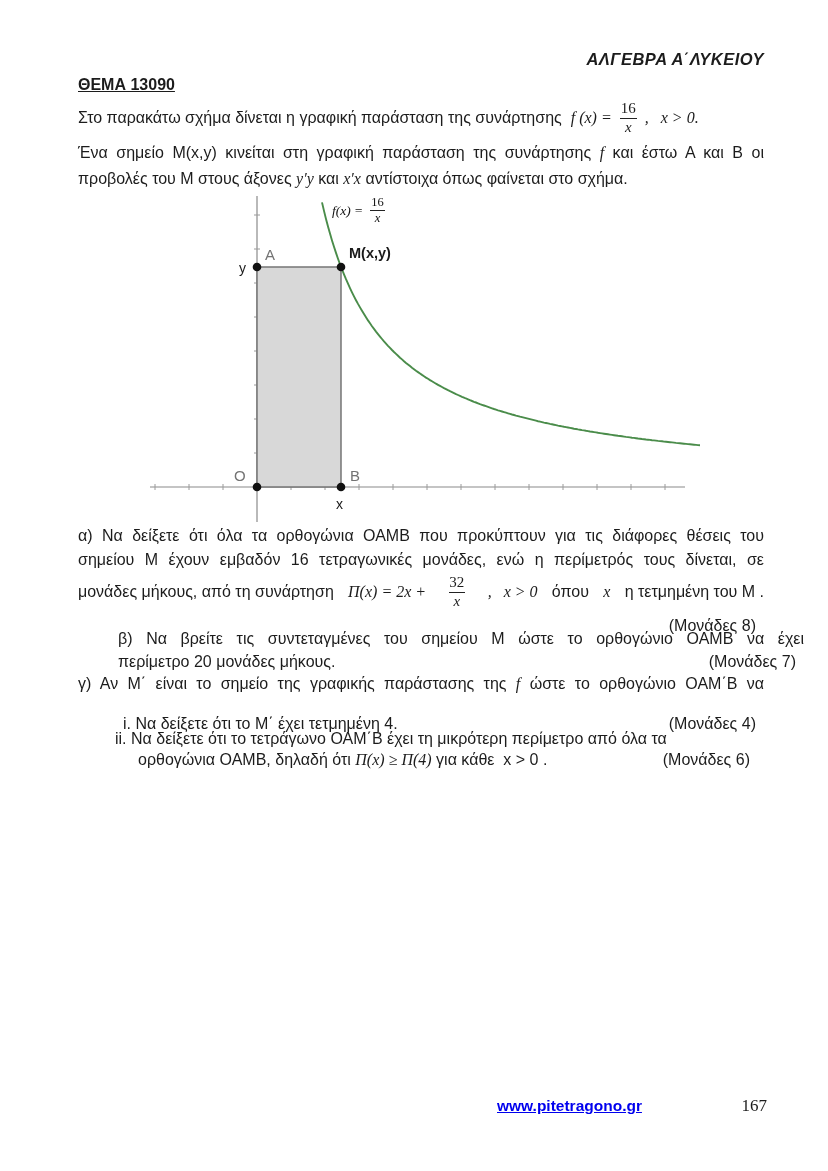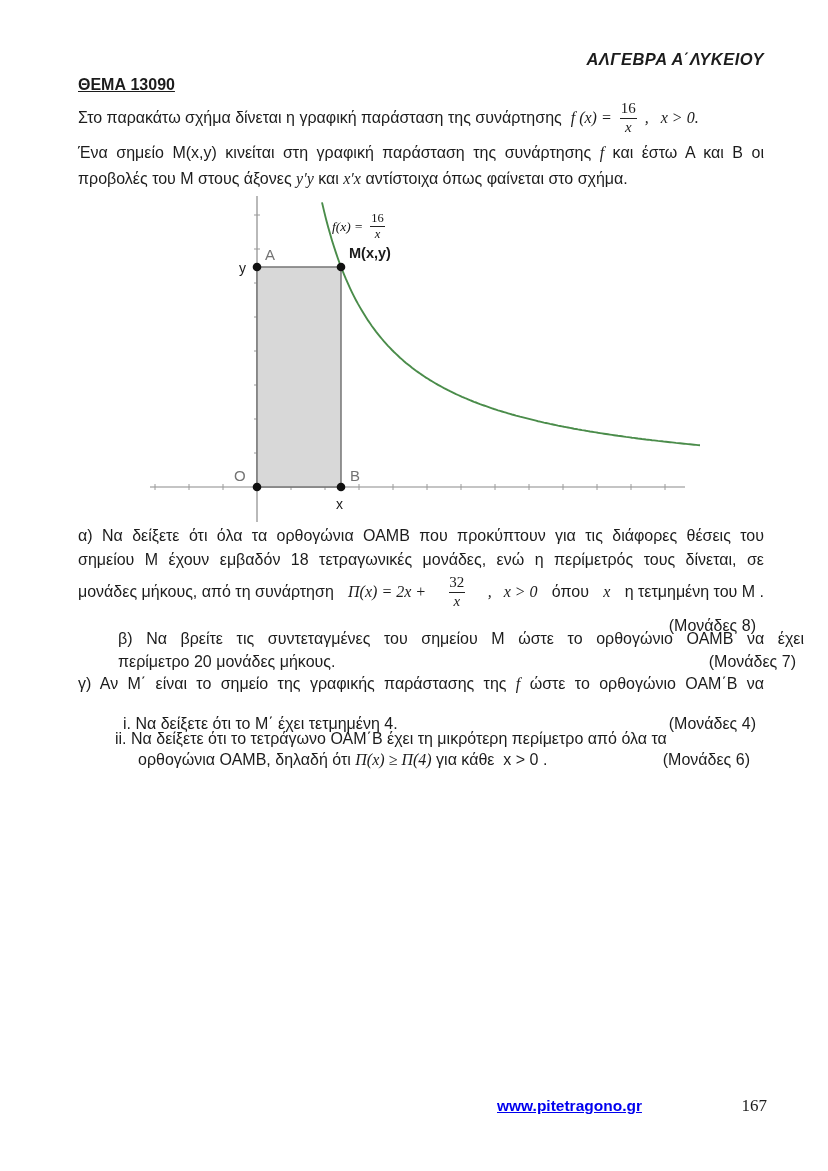--- a/index.html
+++ b/index.html
@@ -16,21 +16,21 @@
   .frac { display:inline-flex; flex-direction:column; align-items:center;
           font-family:"Liberation Serif", serif; font-size:15px; line-height:1.05;
           vertical-align:middle; margin:0 4px; }
   .frac .num { font-style:normal; padding:0 5px 1px; }
   .frac .den { font-style:italic; border-top:1.3px solid #222; padding:1px 5px 0; }
   .row-flex { display:flex; align-items:center; }
   .row-between { display:flex; justify-content:space-between; align-items:center; }
   .points { font-size:16px; }
   .hdr { font-weight:bold; font-style:italic; font-size:16.5px; letter-spacing:0.5px; }
   .theme { font-weight:bold; font-size:16px; text-decoration:underline; }
-  .fig-label { position:absolute; left:192px; top:18px; display:flex; align-items:center;
+  .fig-label { position:absolute; left:192px; top:2px; display:flex; align-items:center;
                font-family:"Liberation Serif", serif; font-style:italic; font-size:13.5px; color:#111; }
   .fig-label .frac { font-size:12.5px; margin:0 0 0 3px; }
   .fig-label .frac .den { border-top:1px solid #222; }
   .footer-editor { font-weight:bold; font-size:16px; letter-spacing:0.6px; }
   .footer-link { font-weight:bold; font-size:15.5px; color:#0000ee; text-decoration:underline; cursor:pointer; }
   .page-num { font-family:"Liberation Serif", serif; font-size:17px; }
   svg text { font-family:"Liberation Sans", sans-serif; }
 </style>
 </head>
 <body>
@@ -104,21 +104,21 @@
       <span>f(x) =</span>
       <span class="frac">
         <span class="num">16</span>
         <span class="den">x</span>
       </span>
     </div>
   </div>
 
   <div class="abs col body-txt" style="top:524px;">
     <div class="jline">α) Να δείξετε ότι όλα τα ορθογώνια ΟΑΜΒ που προκύπτουν για τις διάφορες θέσεις του</div>
-    <div class="jline">σημείου Μ έχουν εμβαδόν 18 τετραγωνικές μονάδες, ενώ η περίμετρός τους δίνεται, σε</div>
+    <div class="jline">σημείου Μ έχουν εμβαδόν 16 τετραγωνικές μονάδες, ενώ η περίμετρός τους δίνεται, σε</div>
     <div class="row-flex" style="height:40px; justify-content:space-between;">
       <span>μονάδες μήκους, από τη συνάρτηση</span>
       <span class="math" style="font-size:16px;">Π(x) = 2x +</span>
       <span class="frac">
         <span class="num">32</span>
         <span class="den">x</span>
       </span>
       <span class="math" style="font-size:16px;">,   x &gt; 0</span>
       <span>όπου</span>
       <span class="math">x</span>

